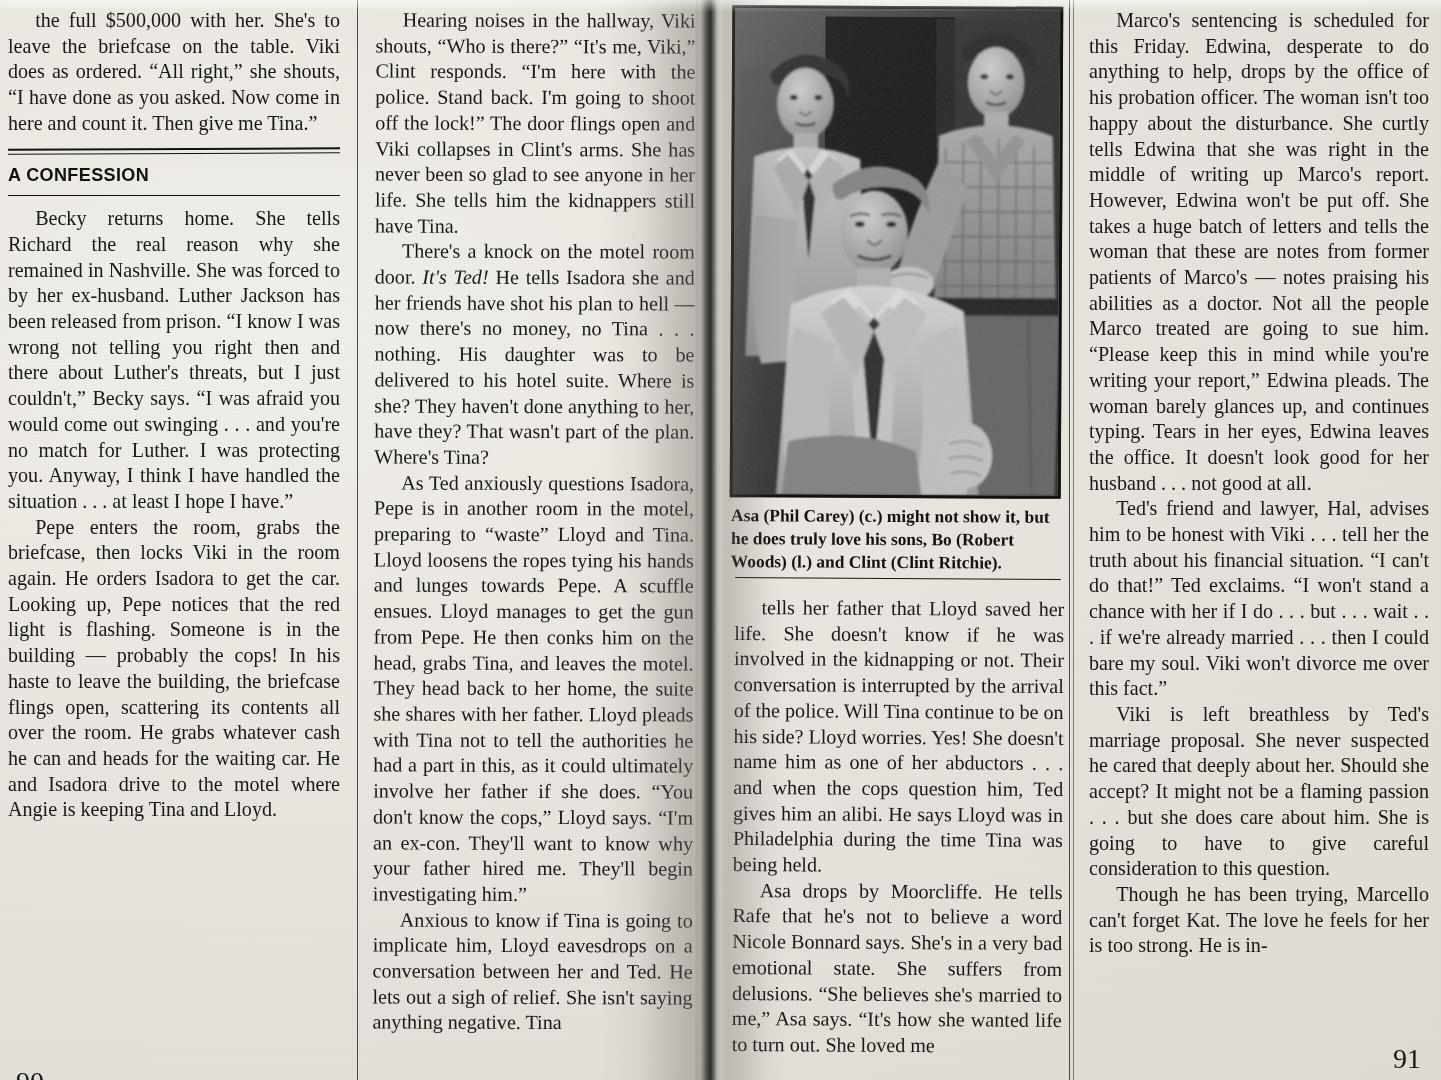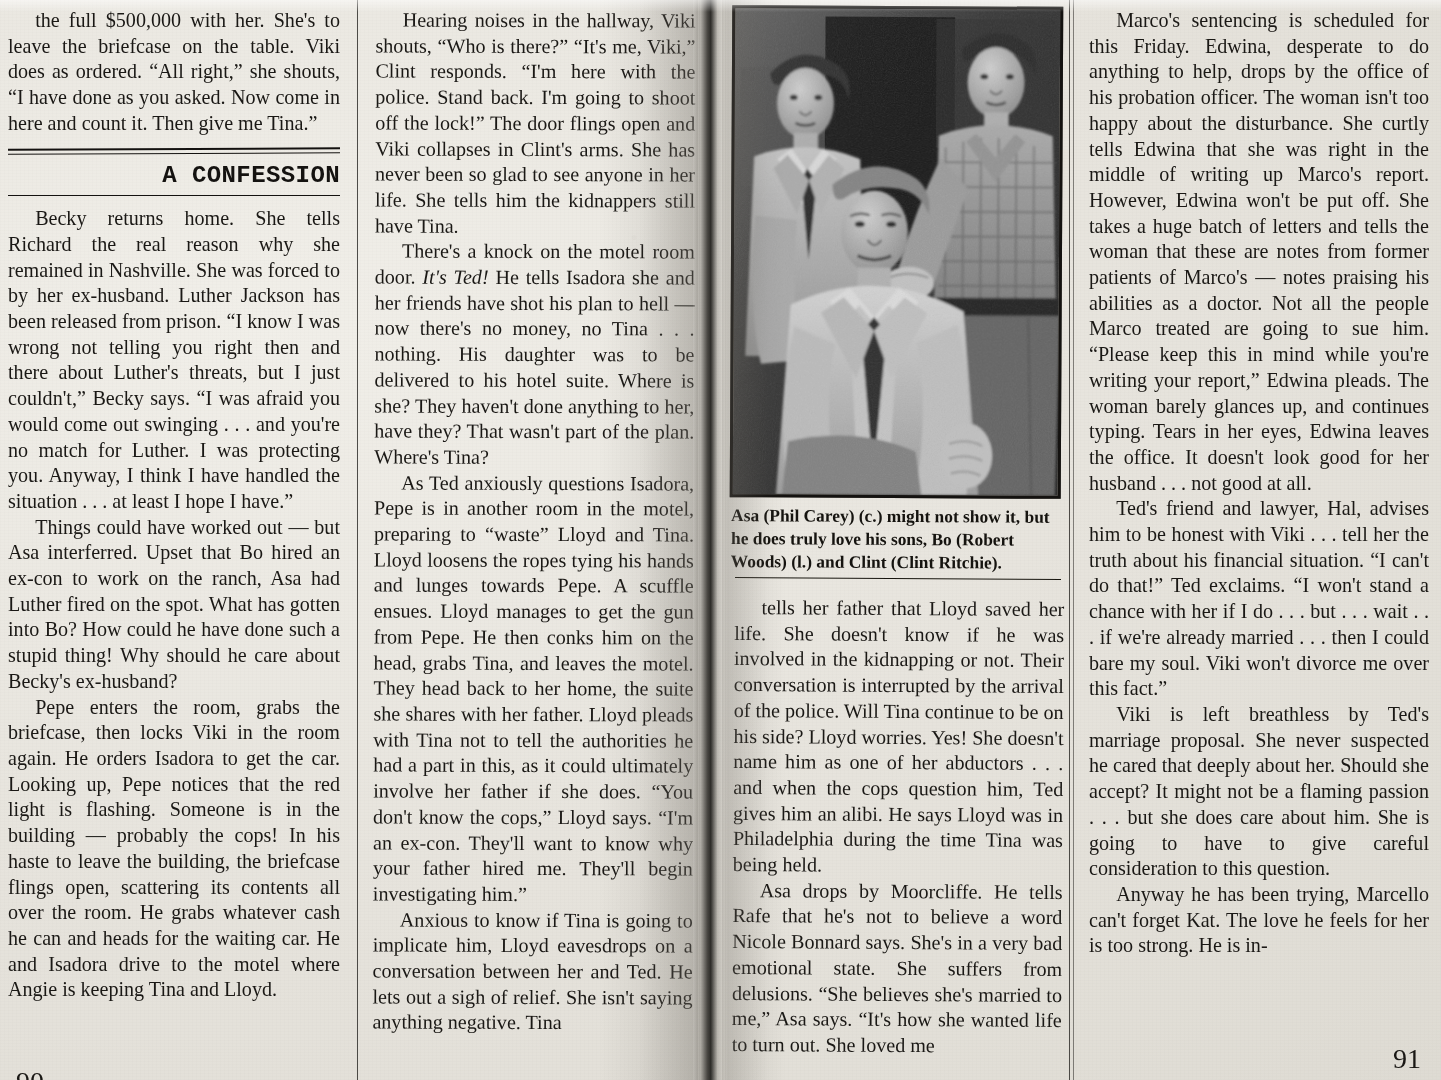--- a/index.html
+++ b/index.html
@@ -107,25 +107,25 @@
     margin: 11px 0 10px 0;
   }
   .rule-double {
     border-top: 2.6px solid #141210;
     border-bottom: 1.6px solid #141210;
     height: 3px;
     margin-bottom: 9px;
     transform: rotate(-0.25deg);
   }
   .sec-head {
-    font-family: Liberation Mono, monospace;
+    font-family: Liberation Sans, sans-serif;
     font-weight: 700;
-    font-size: 24px;
+    font-size: 18px;
     letter-spacing: .4px;
-    text-align: right;
+    text-align: left;
     text-indent: 0;
     color: #141210;
     padding-bottom: 7px;
   }
   .rule-single {
     border-top: 1.5px solid #141210;
     margin-bottom: 8px;
   }
 
   
@@ -217,21 +217,20 @@
   <div class="col" id="col1">
     <p>the full $500,000 with her. She's to leave the briefcase on the table. Viki does as ordered. “All right,” she shouts, “I have done as you asked. Now come in here and count it. Then give me Tina.”</p>
 
     <div class="sec-head-wrap">
       <div class="rule-double"></div>
       <div class="sec-head">A CONFESSION</div>
       <div class="rule-single"></div>
     </div>
 
     <p>Becky returns home. She tells Richard the real reason why she remained in Nashville. She was forced to by her ex-husband. Luther Jackson has been released from prison. “I know I was wrong not telling you right then and there about Luther's threats, but I just couldn't,” Becky says. “I was afraid you would come out swinging . . . and you're no match for Luther. I was protecting you. Anyway, I think I have handled the situation . . . at least I hope I have.”</p>
-    <p>Things could have worked out — but Asa interferred. Upset that Bo hired an ex-con to work on the ranch, Asa had Luther fired on the spot. What has gotten into Bo? How could he have done such a stupid thing! Why should he care about Becky's ex-husband?</p>
     <p>Pepe enters the room, grabs the briefcase, then locks Viki in the room again. He orders Isadora to get the car. Looking up, Pepe notices that the red light is flashing. Someone is in the building — probably the cops! In his haste to leave the building, the briefcase flings open, scattering its contents all over the room. He grabs whatever cash he can and heads for the waiting car. He and Isadora drive to the motel where Angie is keeping Tina and Lloyd.</p>
   </div>
 
   <div class="col" id="col2">
     <p>Hearing noises in the hallway, Viki shouts, “Who is there?” “It's me, Viki,” Clint responds. “I'm here with the police. Stand back. I'm going to shoot off the lock!” The door flings open and Viki collapses in Clint's arms. She has never been so glad to see anyone in her life. She tells him the kidnappers still have Tina.</p>
     <p><span>There's a knock on the motel room door. </span><span class="ital">It's Ted!</span><span> He tells Isadora she and her friends have shot his plan to hell — now there's no money, no Tina . . . nothing. His daughter was to be delivered to his hotel suite. Where is she? They haven't done anything to her, have they? That wasn't part of the plan. Where's Tina?</span></p>
     <p>As Ted anxiously questions Isadora, Pepe is in another room in the motel, preparing to “waste” Lloyd and Tina. Lloyd loosens the ropes tying his hands and lunges towards Pepe. A scuffle ensues. Lloyd manages to get the gun from Pepe. He then conks him on the head, grabs Tina, and leaves the motel. They head back to her home, the suite she shares with her father. Lloyd pleads with Tina not to tell the authorities he had a part in this, as it could ultimately involve her father if she does. “You don't know the cops,” Lloyd says. “I'm an ex-con. They'll want to know why your father hired me. They'll begin investigating him.”</p>
     <p>Anxious to know if Tina is going to implicate him, Lloyd eavesdrops on a conversation between her and Ted. He lets out a sigh of relief. She isn't saying anything negative. Tina</p>
   </div>
 
@@ -395,21 +394,21 @@
 
   <div class="col" id="col3">
     <p>tells her father that Lloyd saved her life. She doesn't know if he was involved in the kidnapping or not. Their conversation is interrupted by the arrival of the police. Will Tina continue to be on his side? Lloyd worries. Yes! She doesn't name him as one of her abductors . . . and when the cops question him, Ted gives him an alibi. He says Lloyd was in Philadelphia during the time Tina was being held.</p>
     <p>Asa drops by Moorcliffe. He tells Rafe that he's not to believe a word Nicole Bonnard says. She's in a very bad emotional state. She suffers from delusions. “She believes she's married to me,” Asa says. “It's how she wanted life to turn out. She loved me</p>
   </div>
 
   <div class="col" id="col4">
     <p>Marco's sentencing is scheduled for this Friday. Edwina, desperate to do anything to help, drops by the office of his probation officer. The woman isn't too happy about the disturbance. She curtly tells Edwina that she was right in the middle of writing up Marco's report. However, Edwina won't be put off. She takes a huge batch of letters and tells the woman that these are notes from former patients of Marco's — notes praising his abilities as a doctor. Not all the people Marco treated are going to sue him. “Please keep this in mind while you're writing your report,” Edwina pleads. The woman barely glances up, and continues typing. Tears in her eyes, Edwina leaves the office. It doesn't look good for her husband . . . not good at all.</p>
     <p>Ted's friend and lawyer, Hal, advises him to be honest with Viki . . . tell her the truth about his financial situation. “I can't do that!” Ted exclaims. “I won't stand a chance with her if I do . . . but . . . wait . . . if we're already married . . . then I could bare my soul. Viki won't divorce me over this fact.”</p>
     <p>Viki is left breathless by Ted's marriage proposal. She never suspected he cared that deeply about her. Should she accept? It might not be a flaming passion . . . but she does care about him. She is going to have to give careful consideration to this question.</p>
-    <p>Anyway he has been trying, Marcello can't forget Kat. The love he feels for her is too strong. He is in-</p>
+    <p>Though he has been trying, Marcello can't forget Kat. The love he feels for her is too strong. He is in-</p>
   </div>
 
   <div class="folio" id="folio-right">91</div>
   <div class="folio" id="folio-left">90</div>
 
   <div class="shade-col2"></div>
   <div class="shade-col3"></div>
   <div class="gutter-fade-l"></div>
   <div class="gutter"></div>
   <div class="gutter-fade-r"></div>

